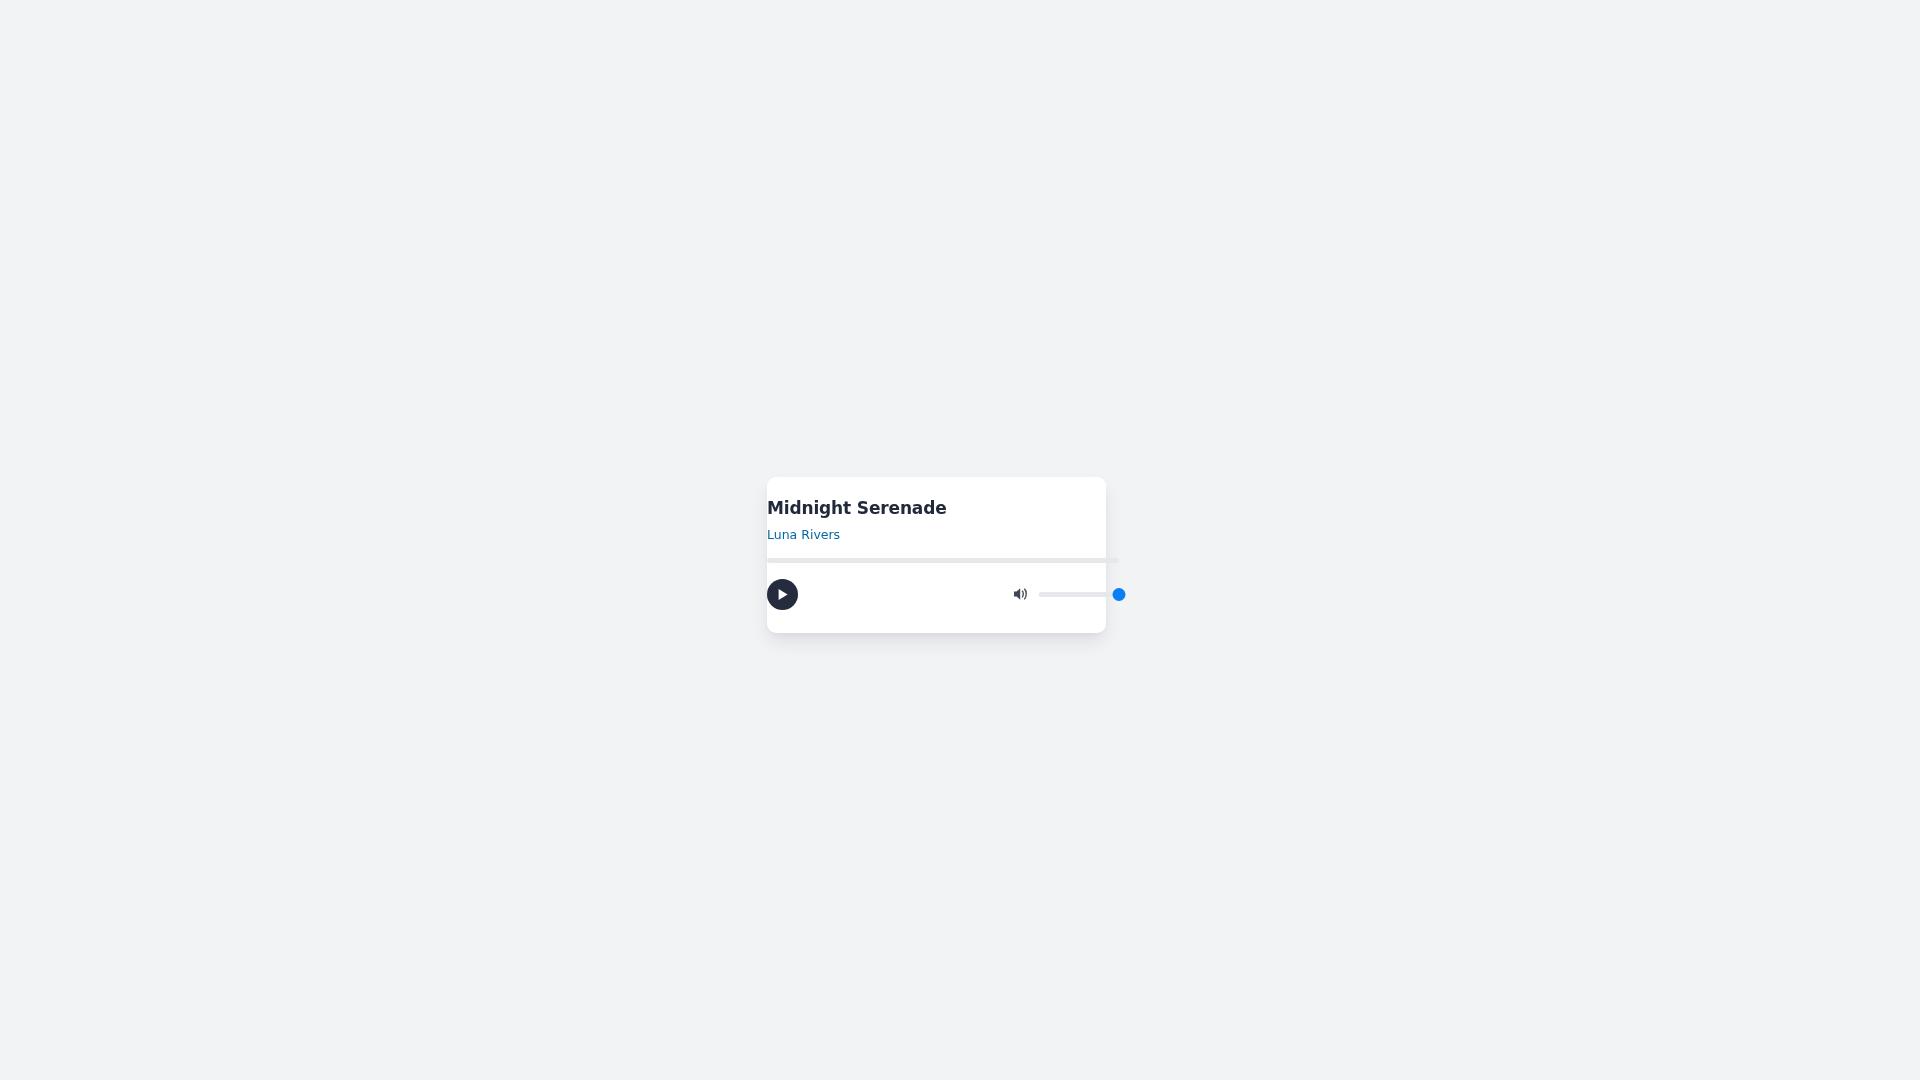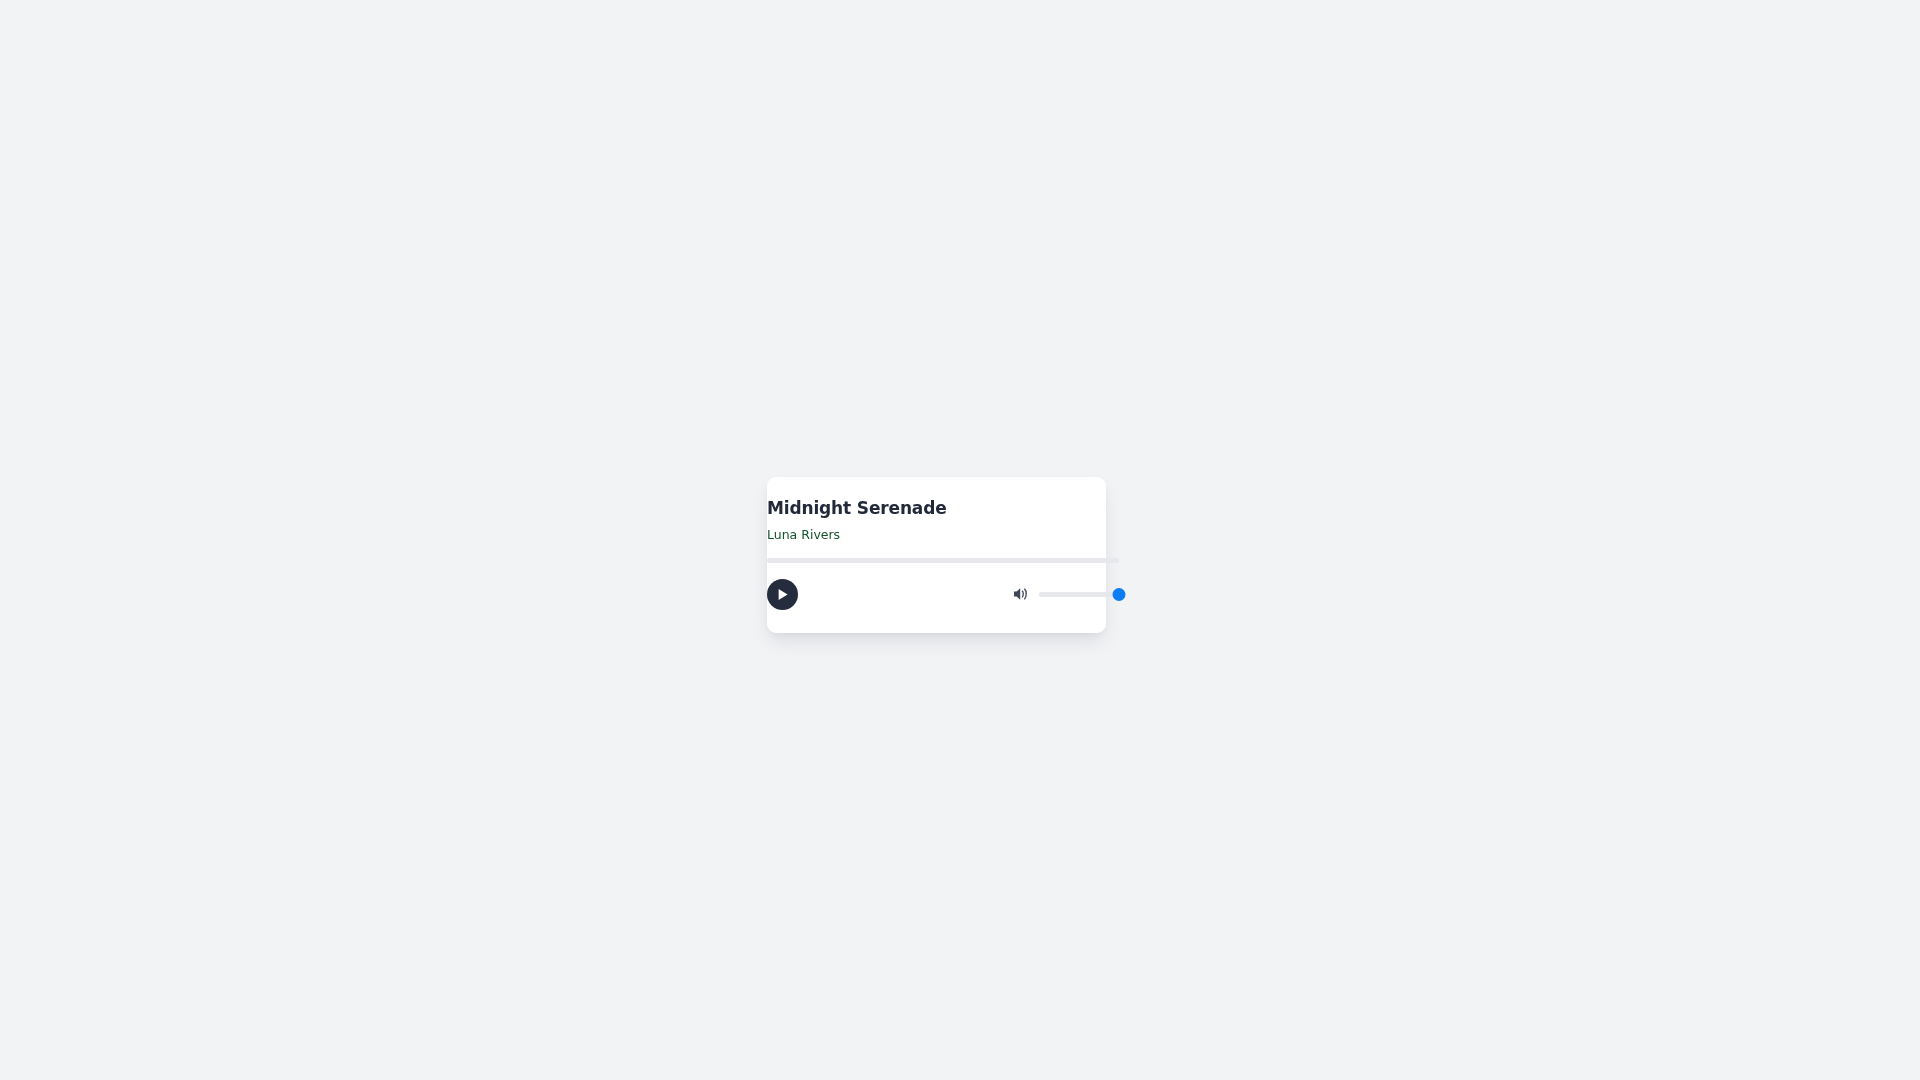--- a/index.html
+++ b/index.html
@@ -43,21 +43,21 @@
     color: #22293a;
     line-height: 22px;
     letter-spacing: -0.15px;
     white-space: nowrap;
   }
 
   .track-artist {
     margin-top: 8px;
     font-size: 12.5px;
     font-weight: normal;
-    color: #14532d;
+    color: #0369a1;
     line-height: 16px;
     white-space: nowrap;
   }
 
   
   .progress-wrap {
     margin-top: 15px;
     width: 352px;
     height: 5px;
     position: relative;

